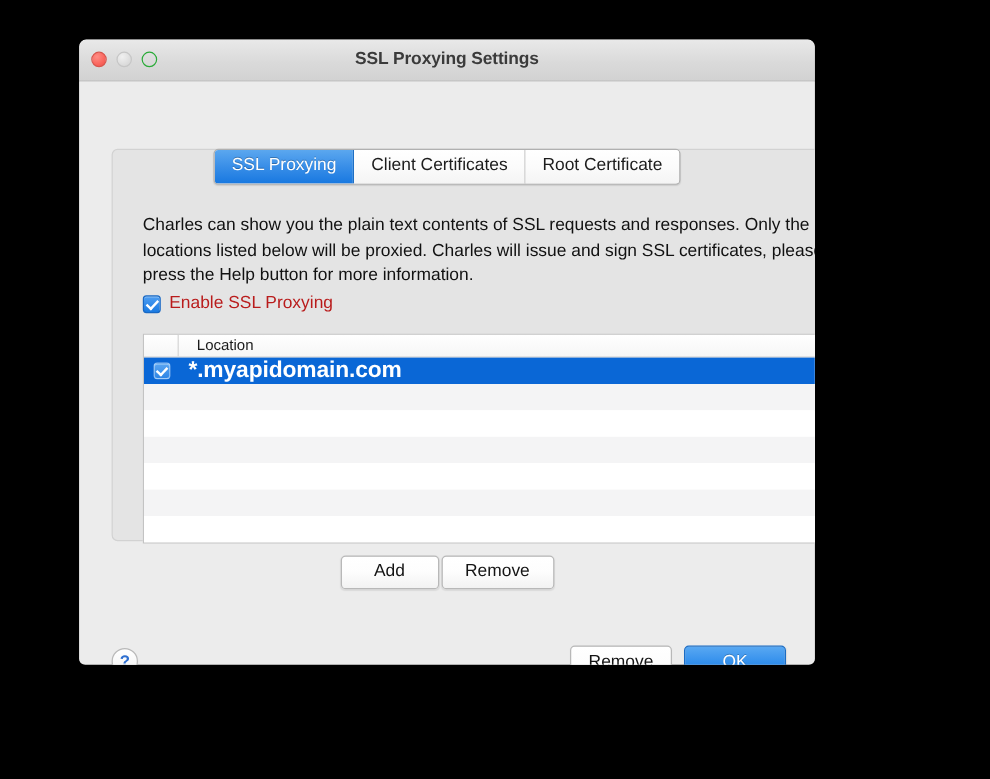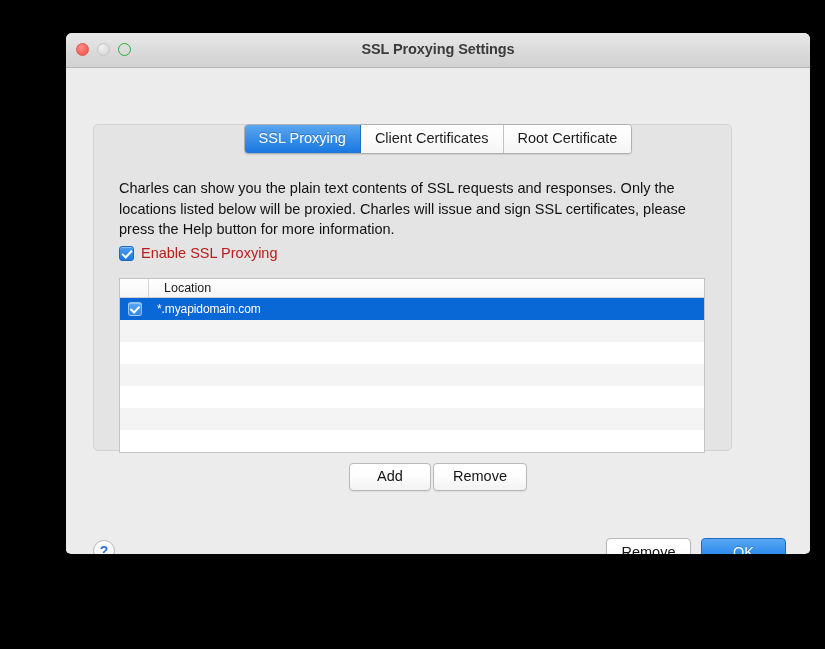--- a/index.html
+++ b/index.html
@@ -13,21 +13,21 @@
     overflow: hidden;
     font-family: "Liberation Sans", sans-serif;
     -webkit-font-smoothing: antialiased;
   }
 
   
   #window {
     position: absolute;
     left: 66px;
     top: 33px;
-    width: 744px;
+    width: 613px;
     height: 521px;
     background: #ececec;
     border-radius: 6px 6px 5px 5px;
     box-shadow: 0 0 0 1px rgba(0,0,0,0.30), 0 10px 30px rgba(0,0,0,0.55);
     overflow: hidden;
   }
 
   
   #titlebar {
     position: relative;
@@ -231,23 +231,23 @@
     border: 1px solid rgba(255,255,255,0.45);
   }
   .cbox.row-cb::after {
     left: 3.5px;
     top: 1px;
     width: 4px;
     height: 7px;
     border-width: 0 2px 2px 0;
   }
   .row-text {
-    font-size: 12px;
+    font-size: 19px;
     color: #ffffff;
-    font-weight: normal;
+    font-weight: bold;
     padding-left: 8px;
     letter-spacing: -0.1px;
   }
 
   
   #addrem {
     position: absolute;
     left: 0;
     right: 0;
     top: 395px;

